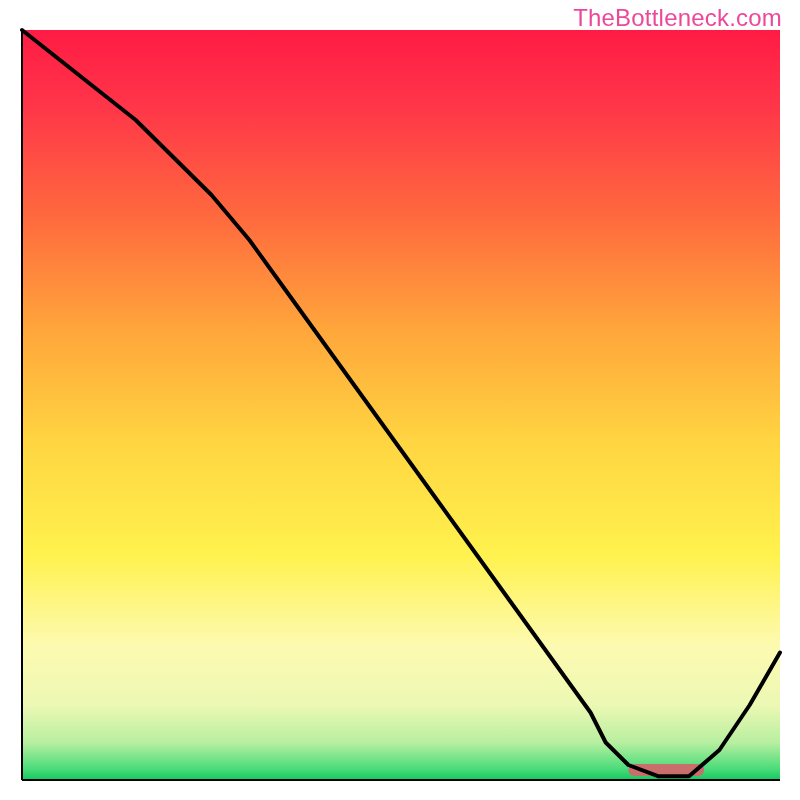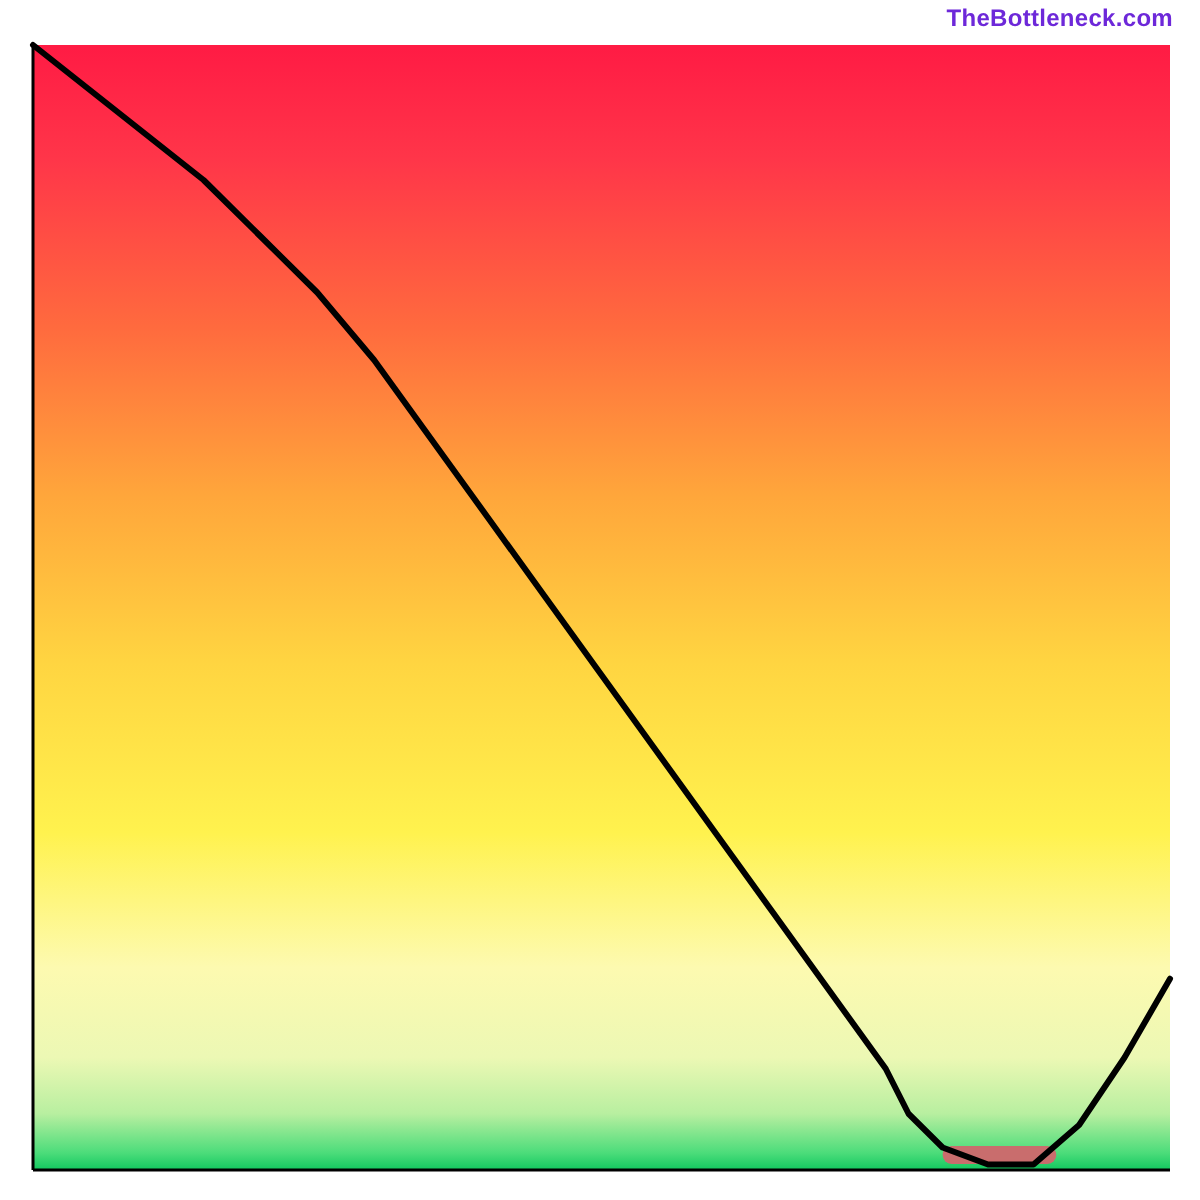--- a/index.html
+++ b/index.html
@@ -12,23 +12,23 @@
   }
   .stage {
     position: relative;
     width: 800px;
     height: 800px;
   }
   .watermark {
     position: absolute;
     top: 4px;
     right: 18px;
-    font-size: 16px;
-    font-weight: 700;
-    color: #6d28d9;
+    font-size: 24px;
+    font-weight: 400;
+    color: #ec4899;
     letter-spacing: 0.2px;
   }
   svg.plot {
     position: absolute;
     left: 0;
     top: 0;
   }
 </style>
 </head>
 <body>

